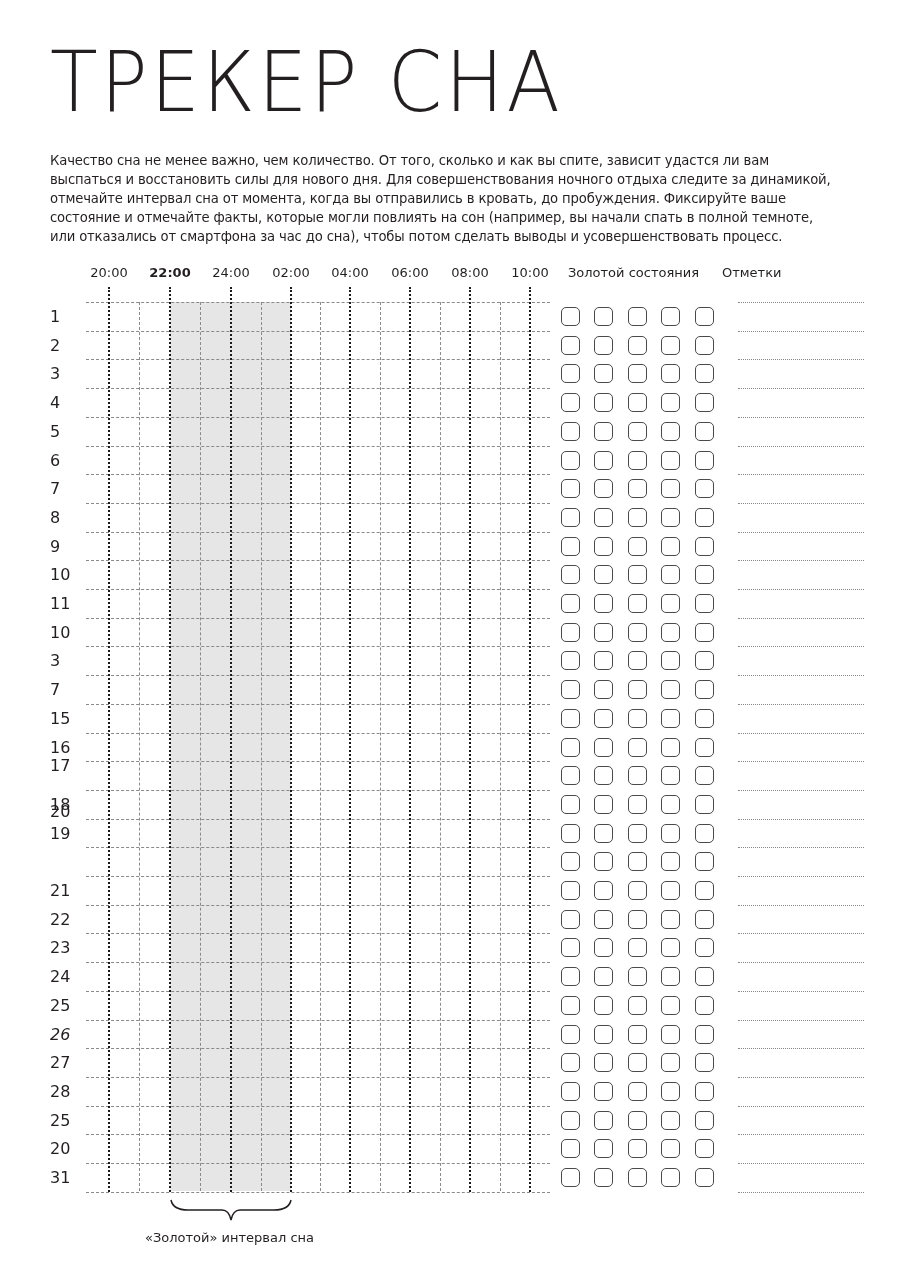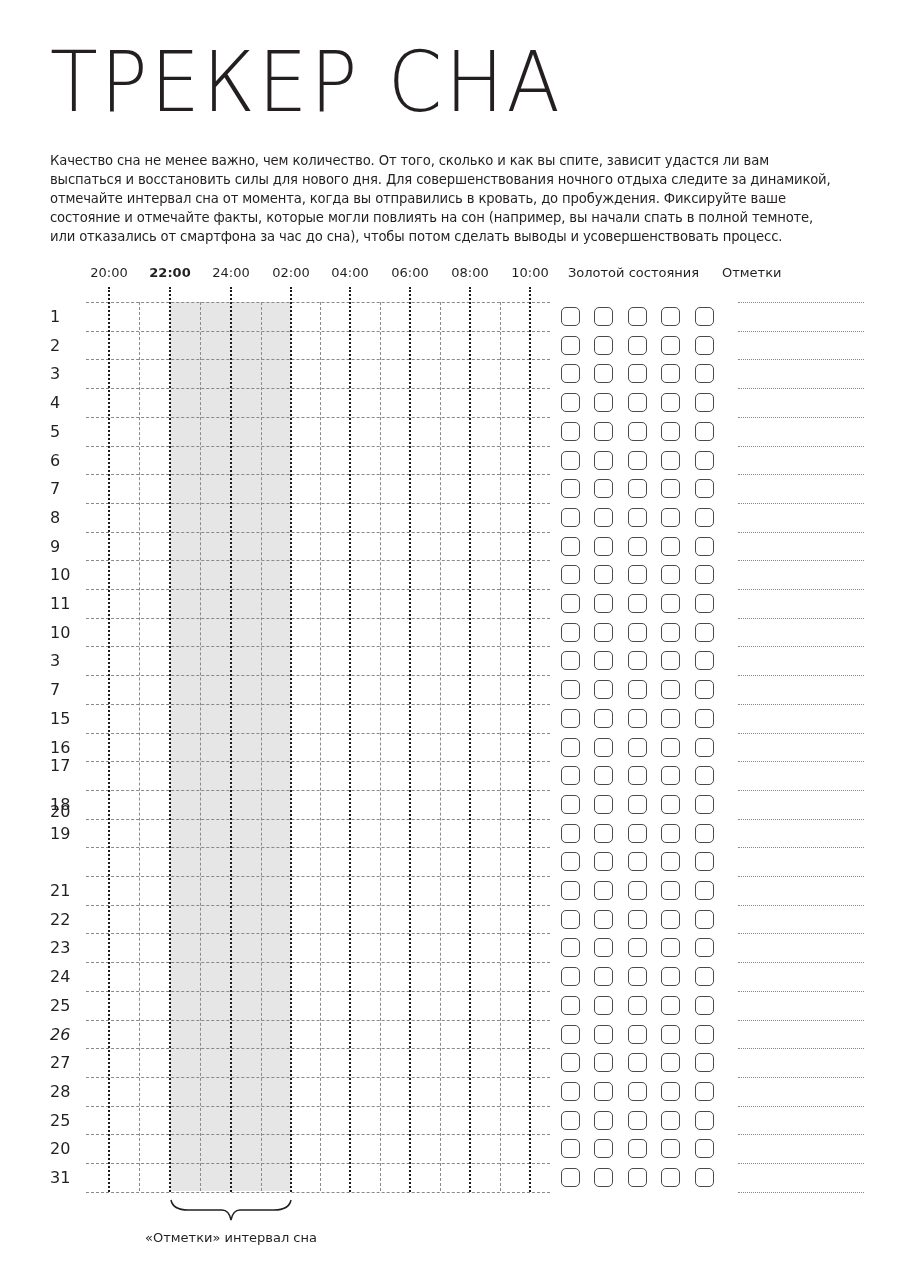--- a/index.html
+++ b/index.html
@@ -313,13 +313,13 @@
     <div class="note-line" style="top: 1076.9px;"></div>
     <div class="note-line" style="top: 1105.6px;"></div>
     <div class="note-line" style="top: 1134.3px;"></div>
     <div class="note-line" style="top: 1163px;"></div>
     <div class="note-line" style="top: 1191.7px;"></div>
   </div>
 
 <svg class="brace" viewBox="0 0 126 30">
   <path d="M3 2 Q5 12 20 12 L54 12 Q61 12 63 22 Q65 12 72 12 L106 12 Q121 12 123 2" fill="none" stroke="#231f20" stroke-width="1.5"></path>
 </svg>
-<div class="brace-label">«Отметки» интервал сна</div>
+<div class="brace-label">«Золотой» интервал сна</div>
 
 </body></html>

